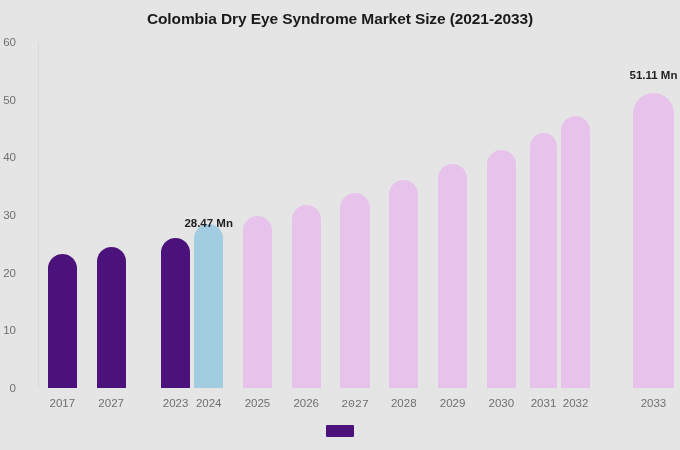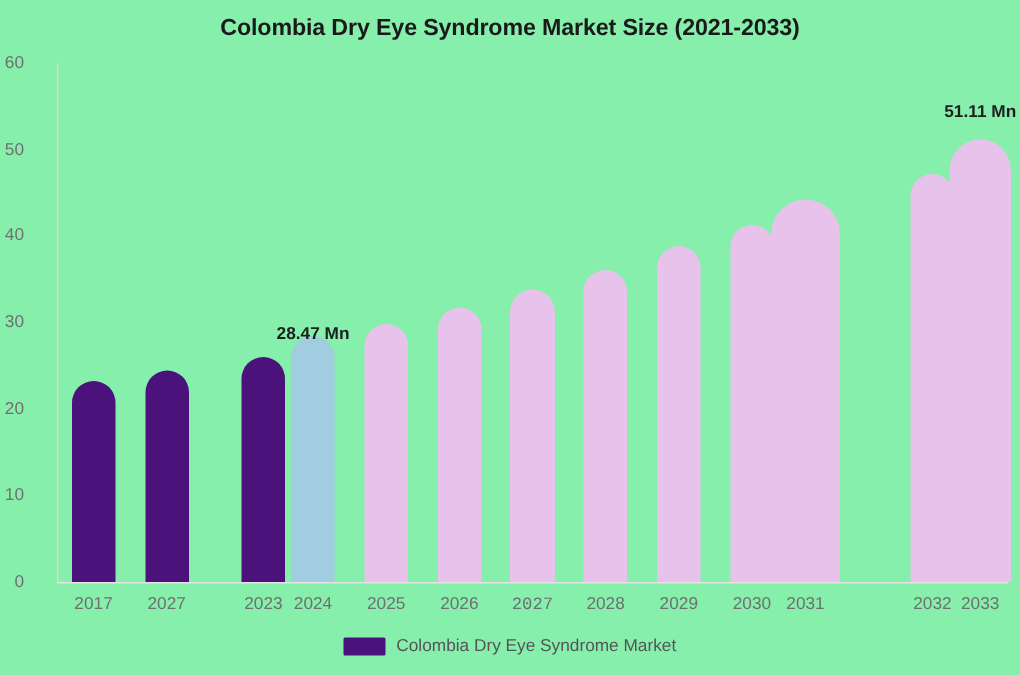--- a/index.html
+++ b/index.html
@@ -4,21 +4,21 @@
 <style>
   html, body {
     margin: 0;
     padding: 0;
     background: #ffffff;
   }
   #chart-root {
     position: relative;
     width: 680px;
     height: 450px;
-    background: #86efac;
+    background: #e5e5e5;
     font-family: "Liberation Sans", sans-serif;
     overflow: hidden;
   }
   #chart-title {
     position: absolute;
     top: 10px;
     left: 0;
     width: 680px;
     text-align: center;
     font-size: 15.5px;
@@ -192,34 +192,33 @@
           <div class="xtick">2028</div>
         </div>
         <div class="bar-slot" style="left: 399.908px; width: 29.2615px;">
           <div class="bar" style="height: 224.323px; background: rgb(231, 195, 235);"></div>
           <div class="xtick">2029</div>
         </div>
         <div class="bar-slot" style="left: 448.677px; width: 29.2615px;">
           <div class="bar" style="height: 238.163px; background: rgb(231, 195, 235);"></div>
           <div class="xtick">2030</div>
         </div>
-        <div class="bar-slot" style="left: 476px; width: 46px;">
+        <div class="bar-slot" style="left: 492px; width: 27px;">
           <div class="bar" style="height: 255.463px; background: rgb(231, 195, 235);"></div>
           <div class="xtick">2031</div>
         </div>
-        <div class="bar-slot" style="left: 569px; width: 29.2615px;">
+        <div class="bar-slot" style="left: 523px; width: 29.2615px;">
           <div class="bar" style="height: 272.187px; background: rgb(231, 195, 235);"></div>
           <div class="xtick">2032</div>
         </div>
         <div class="bar-slot" style="left: 594.985px; width: 41px;">
           <div class="bar" style="height: 294.734px; background: rgb(231, 195, 235);"></div>
           <div class="bar-label" style="bottom: 294.734px;">51.11 Mn</div>
           <div class="xtick">2033</div>
         </div>
       </div>
   </div>
 
   <div id="legend">
     <span id="legend-swatch" style="background: rgb(75, 18, 124);"></span>
-    <span id="legend-label">Colombia Dry Eye Syndrome Market</span>
   </div>
 
 </div>
 
 </body></html>

